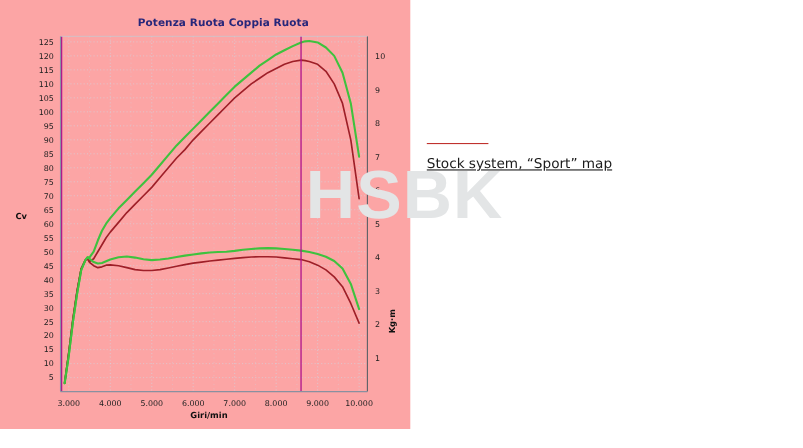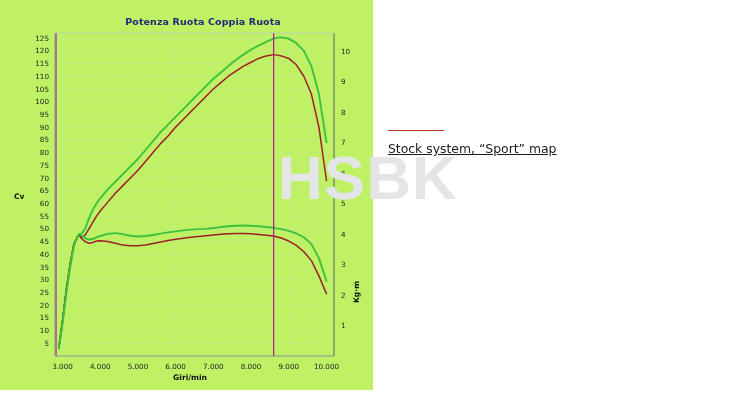--- a/index.html
+++ b/index.html
@@ -8,21 +8,21 @@
     background:#ffffff;
     font-family:"DejaVu Sans", sans-serif;
     overflow:hidden;
     position:relative;
   }
   #root{position:absolute;left:0;top:0;width:730px;height:407px;}
 
   
   .chart-panel{
     position:absolute;left:0;top:0;width:373px;height:390px;
-    background:#bef264;
+    background:#fca5a5;
   }
   .chart-title{
     position:absolute;left:108px;top:16px;width:190px;
     text-align:center;
     font-size:9.5px;font-weight:bold;color:#26267a;
     font-family:"DejaVu Sans", sans-serif;
     letter-spacing:.1px;
     white-space:nowrap;
   }
   .plot-svg{position:absolute;left:0;top:0;}

